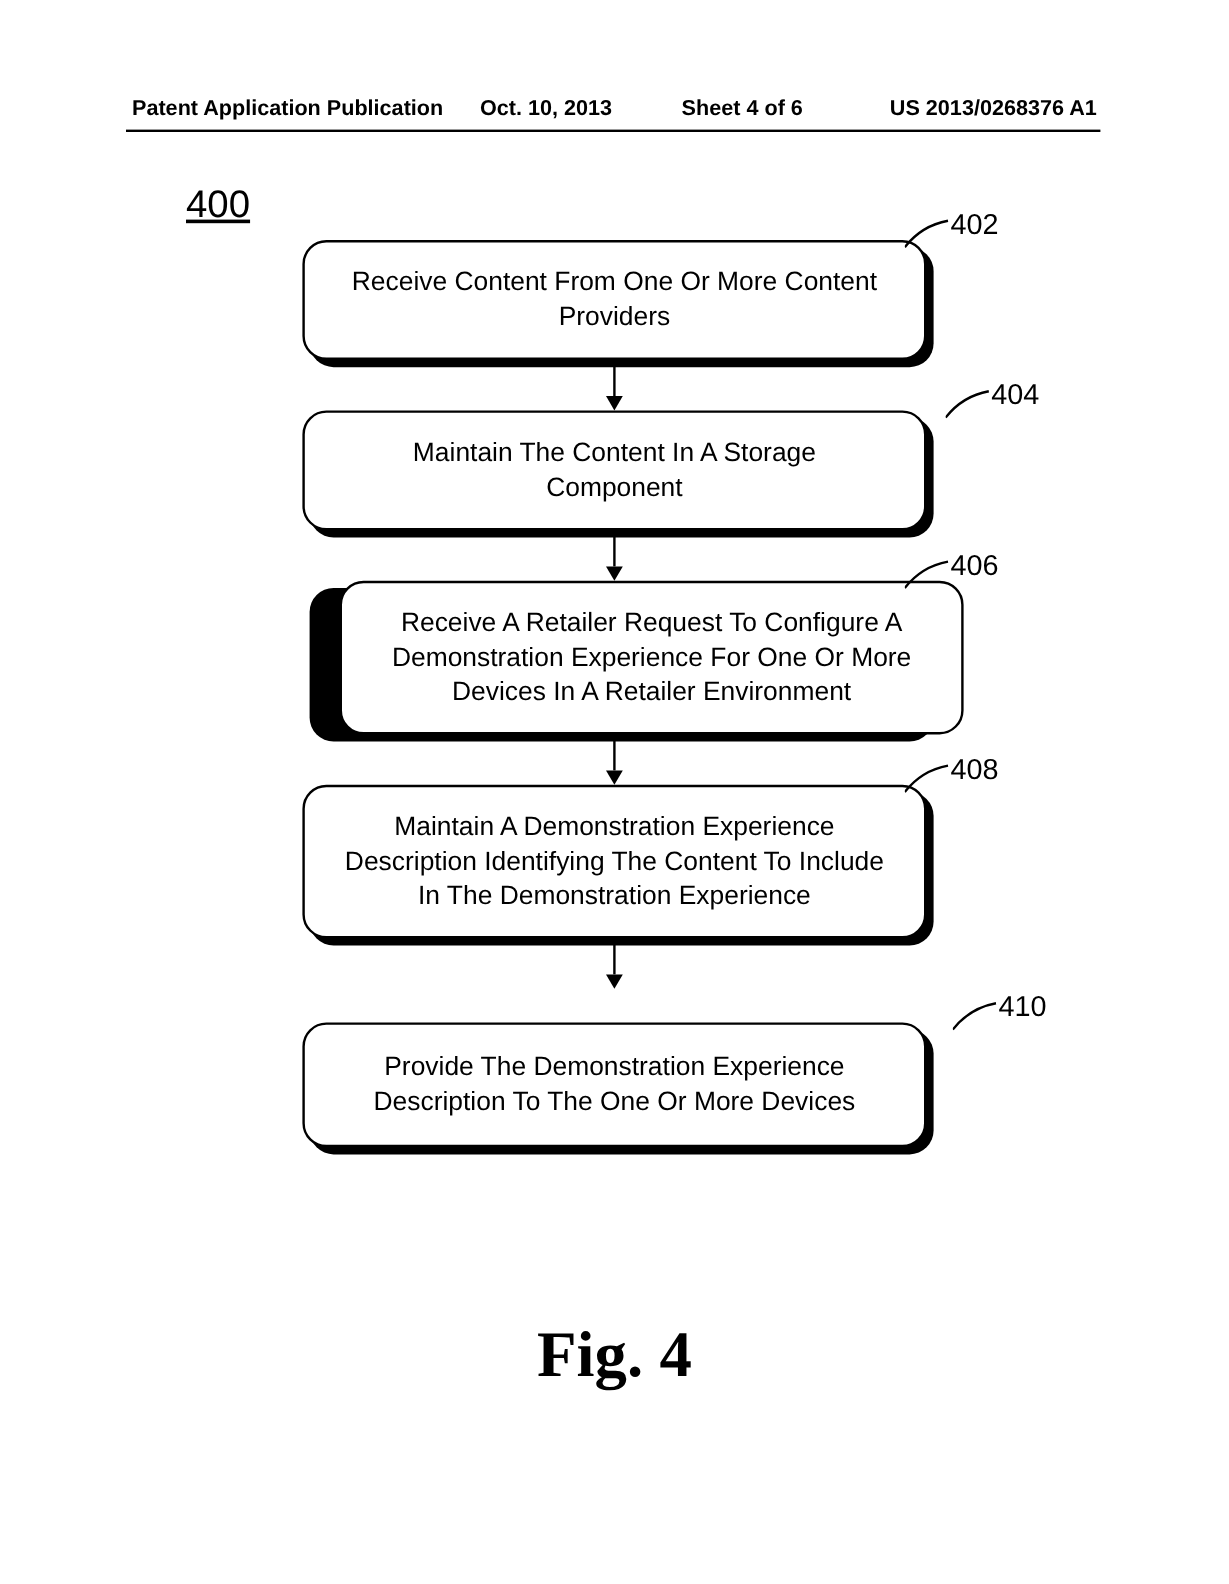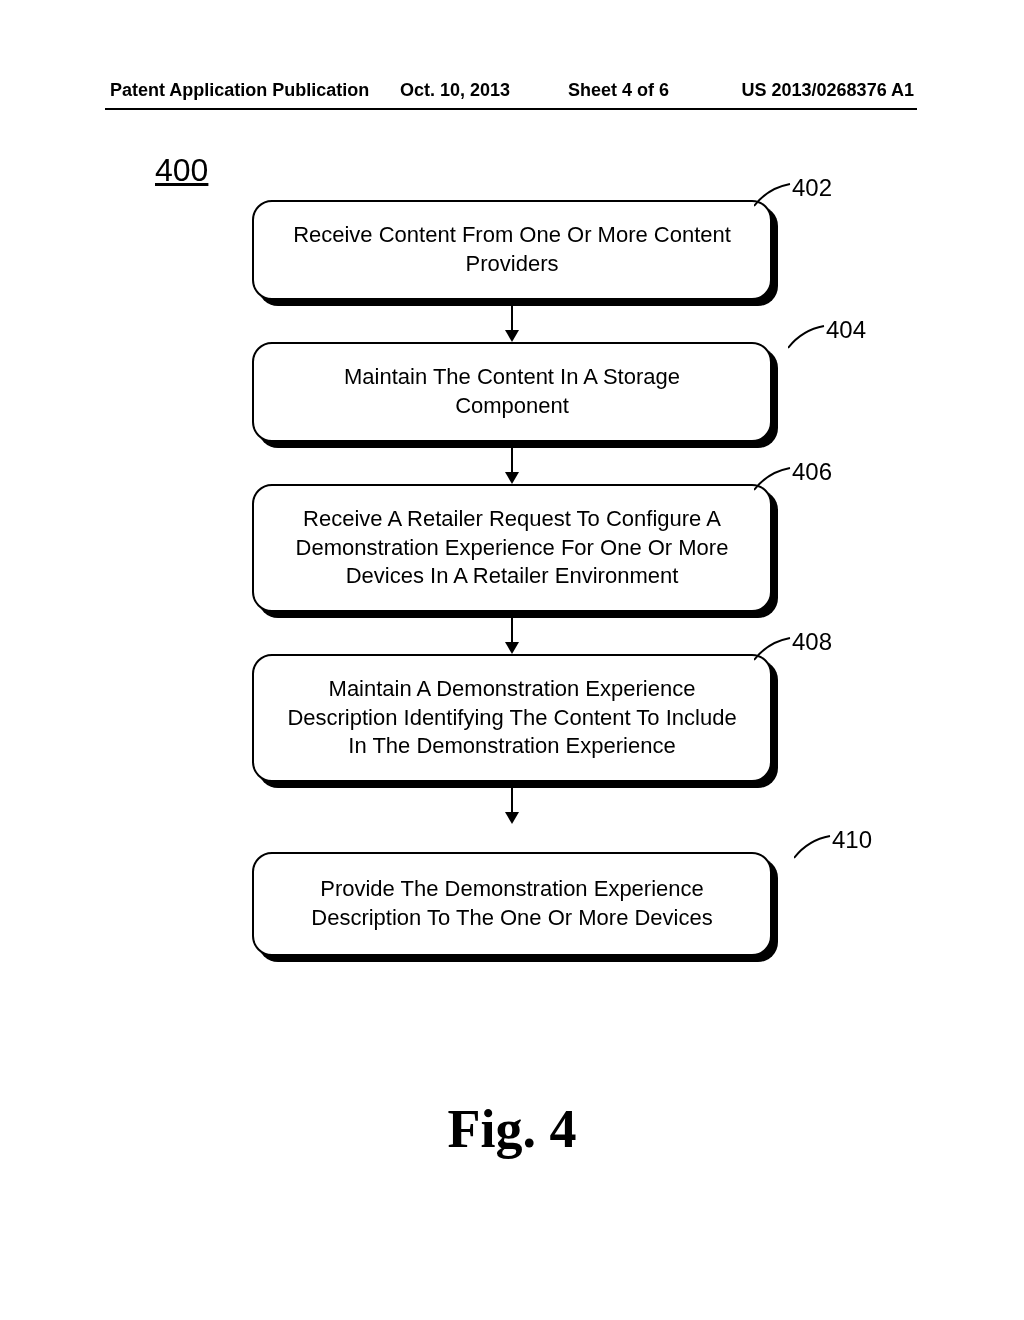--- a/index.html
+++ b/index.html
@@ -127,21 +127,21 @@
       <div class="shadow" style="height: 100px;"></div>
       <div class="box" style="min-height: 100px;">Maintain The Content In A Storage Component</div>
       <div class="ref" style="left: 540px; top: -26px; margin-left: 34px;">404<svg width="40" height="30" style="left: -38px; top: 8px;">
           <path d="M0 24 Q 14 6 36 2" stroke="#000" stroke-width="2" fill="none"></path>
         </svg></div>
     </div>
     <div class="connector" style="height: 30px;"></div>
     <div class="arrowhead"></div>
     <div class="step-wrap">
       <div class="shadow" style="height: 128px;"></div>
-      <div class="box" style="min-height: 128px;">Receive A Retailer Request To Configure A Demonstration Experience For One Or More Devices In A Retailer Environment</div>
+      <div class="box" style="min-height: 128px; margin-left: 31px;">Receive A Retailer Request To Configure A Demonstration Experience For One Or More Devices In A Retailer Environment</div>
       <div class="ref" style="left: 540px; top: -26px;">406<svg width="40" height="30" style="left: -38px; top: 8px;">
           <path d="M0 24 Q 14 6 36 2" stroke="#000" stroke-width="2" fill="none"></path>
         </svg></div>
     </div>
     <div class="connector" style="height: 30px;"></div>
     <div class="arrowhead"></div>
     <div class="step-wrap">
       <div class="shadow" style="height: 128px;"></div>
       <div class="box" style="min-height: 128px;">Maintain A Demonstration Experience Description Identifying The Content To Include In The Demonstration Experience</div>
       <div class="ref" style="left: 540px; top: -26px;">408<svg width="40" height="30" style="left: -38px; top: 8px;">

